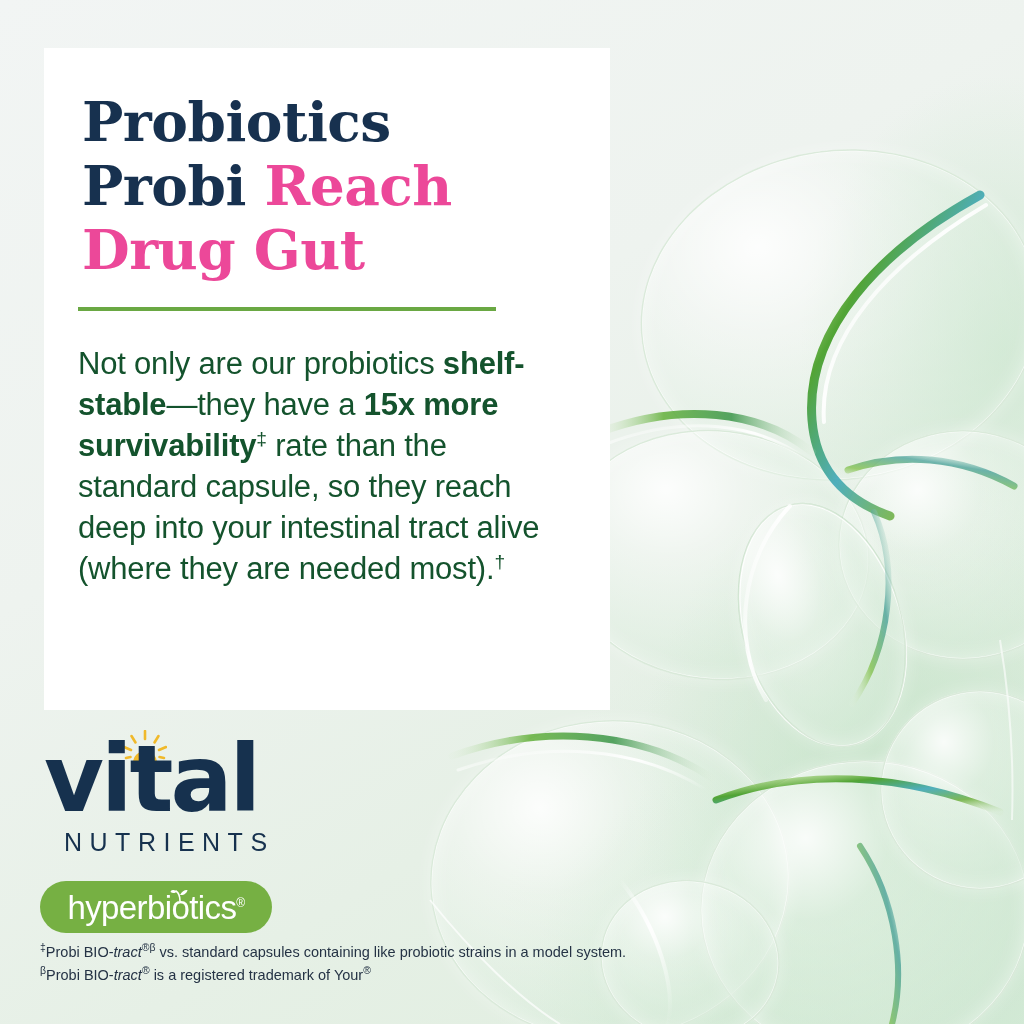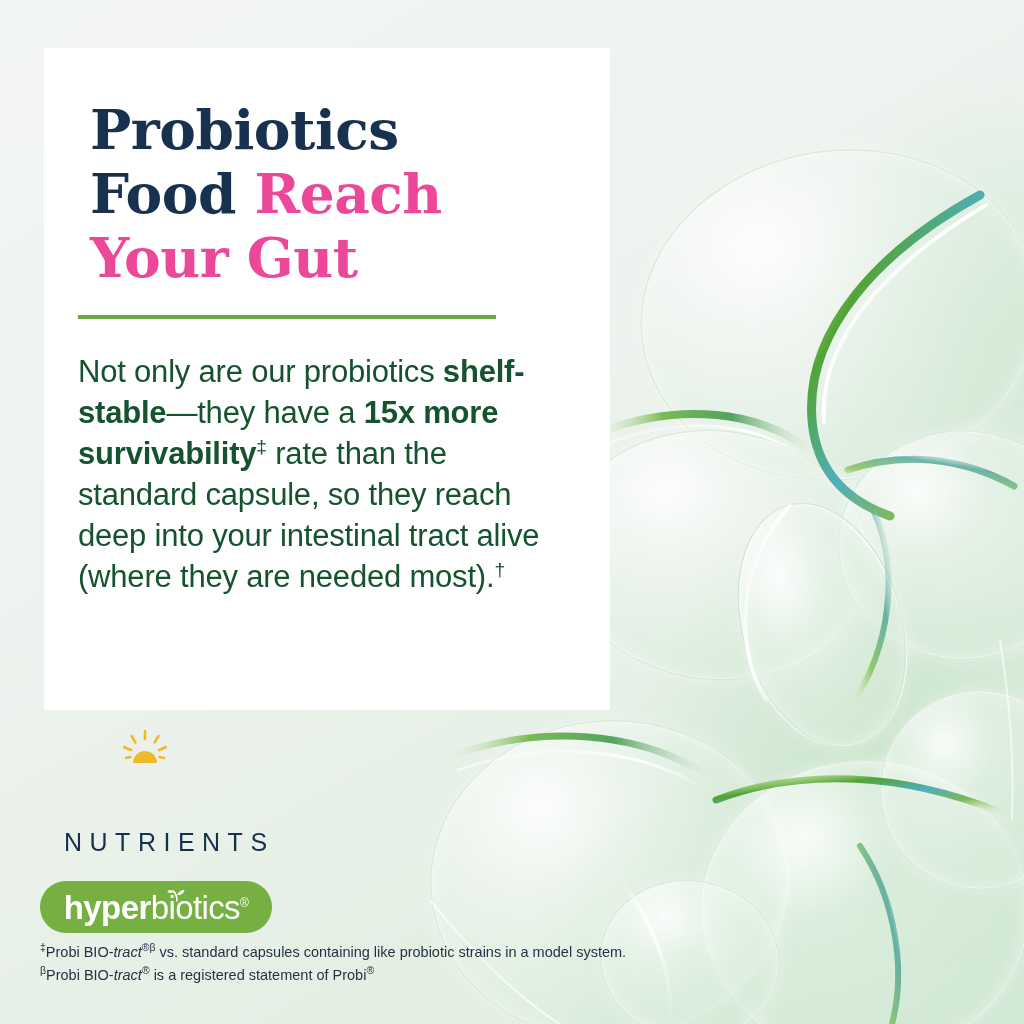--- a/index.html
+++ b/index.html
@@ -68,21 +68,21 @@
     width: 566px;
     height: 662px;
     background: #ffffff;
   }
 
   .card-inner {
     padding: 38px 44px 0 34px;
   }
 
   .headline {
-    margin: 12px;
+    margin: 4px;
     font-family: "DejaVu Serif", serif;
     font-weight: 700;
     font-size: 55px;
     line-height: 1.16;
     letter-spacing: -0.5px;
     color: #17314f;
   }
   .headline .accent { color: #ec4899; }
 
   .rule {
@@ -160,21 +160,21 @@
   }
   .hyper-text {
     position: relative;
     font-family: "Liberation Sans", sans-serif;
     font-size: 33px;
     line-height: 1;
     color: #ffffff;
     letter-spacing: -0.6px;
     white-space: nowrap;
   }
-  .hyper-light { font-weight: 700; margin-top: 44px; }
+  .hyper-light { font-weight: 400; margin-top: 44px; }
   .hyper-bold { font-weight: 400; }
   .hyper-reg {
     font-size: 12px;
     vertical-align: super;
     font-weight: 400;
   }
   .sprout {
     position: absolute;
     left: 103px;
     top: -5px;
@@ -275,22 +275,22 @@
       <path d="M 430 900 C 470 950, 520 1000, 560 1024" stroke="#ffffff" stroke-opacity="0.7" stroke-width="2" fill="none"></path>
       <path d="M 1000 640 C 1010 700, 1014 760, 1012 820" stroke="#ffffff" stroke-opacity="0.6" stroke-width="2" fill="none"></path>
     </svg>
   </div>
 
   <div class="card">
     <div class="card-inner">
 
       <h1 class="headline">
         <span>Probiotics</span><br>
-        <span>Food </span><span class="accent">Reach</span><br>
-        <span class="accent">Your Gut</span>
+        <span>Probi </span><span class="accent">Reach</span><br>
+        <span class="accent">Drug Gut</span>
       </h1>
 
       <hr class="rule">
 
       <p class="body-copy">
         <span>Not only are our probiotics </span><b>shelf-stable</b><span>—they have a </span><b>15x more survivability</b><sup>‡</sup><span> rate than the standard capsule, so they reach deep into your intestinal tract alive (where they are needed most).</span><sup>†</sup>
       </p>
 
     </div>
   </div>
@@ -301,20 +301,21 @@
       <g stroke="#f0b92a" stroke-width="2.6" stroke-linecap="round">
         <line x1="22" y1="1" x2="22" y2="9"></line>
         <line x1="8.5" y1="6" x2="12.5" y2="12.5"></line>
         <line x1="35.5" y1="6" x2="31.5" y2="12.5"></line>
         <line x1="1" y1="17" x2="8" y2="20"></line>
         <line x1="43" y1="17" x2="36" y2="20"></line>
         <line x1="3" y1="28" x2="7.5" y2="27"></line>
         <line x1="41" y1="28" x2="36.5" y2="27"></line>
       </g>
     </svg>
+    <div class="vital-word">vital</div>
     <div class="vital-sub">NUTRIENTS</div>
   </div>
 
   <div class="hyper-pill">
     <div class="hyper-text">
       <svg class="sprout" viewBox="0 0 20 16">
         <path d="M10 15 C 10 10, 9 7, 6 5" stroke="#ffffff" stroke-width="1.6" fill="none" stroke-linecap="round"></path>
         <path d="M6.5 5.5 C 3 3, 1 4, 0.5 6 C 2.5 7.5, 5 7.5, 6.5 5.5 Z" fill="#ffffff"></path>
         <path d="M10 9 C 12 5, 15 3.5, 17.5 4 C 17 7, 14 9.5, 10 9 Z" fill="#ffffff"></path>
       </svg>
@@ -322,19 +323,19 @@
     </div>
   </div>
 
   <div class="footnotes">
 
     <div class="fn">
       <sup>‡</sup><span>Probi BIO-</span><i>tract</i><sup>®β</sup><span> vs. standard capsules containing like probiotic strains in a model system.</span>
     </div>
 
     <div class="fn">
-      <sup>β</sup><span>Probi BIO-</span><i>tract</i><sup>®</sup><span> is a registered statement of Probi</span><sup>®</sup>
+      <sup>β</sup><span>Probi BIO-</span><i>tract</i><sup>®</sup><span> is a registered trademark of Your</span><sup>®</sup>
     </div>
 
 
   </div>
 
 </div>
 
 </body></html>

